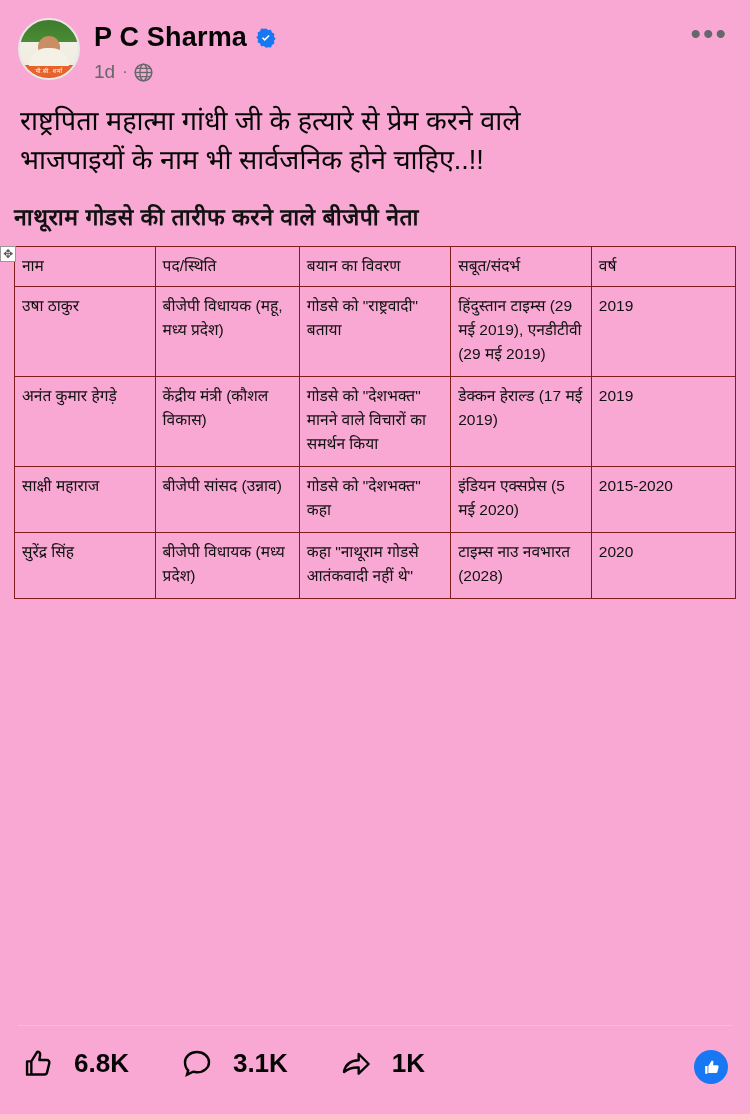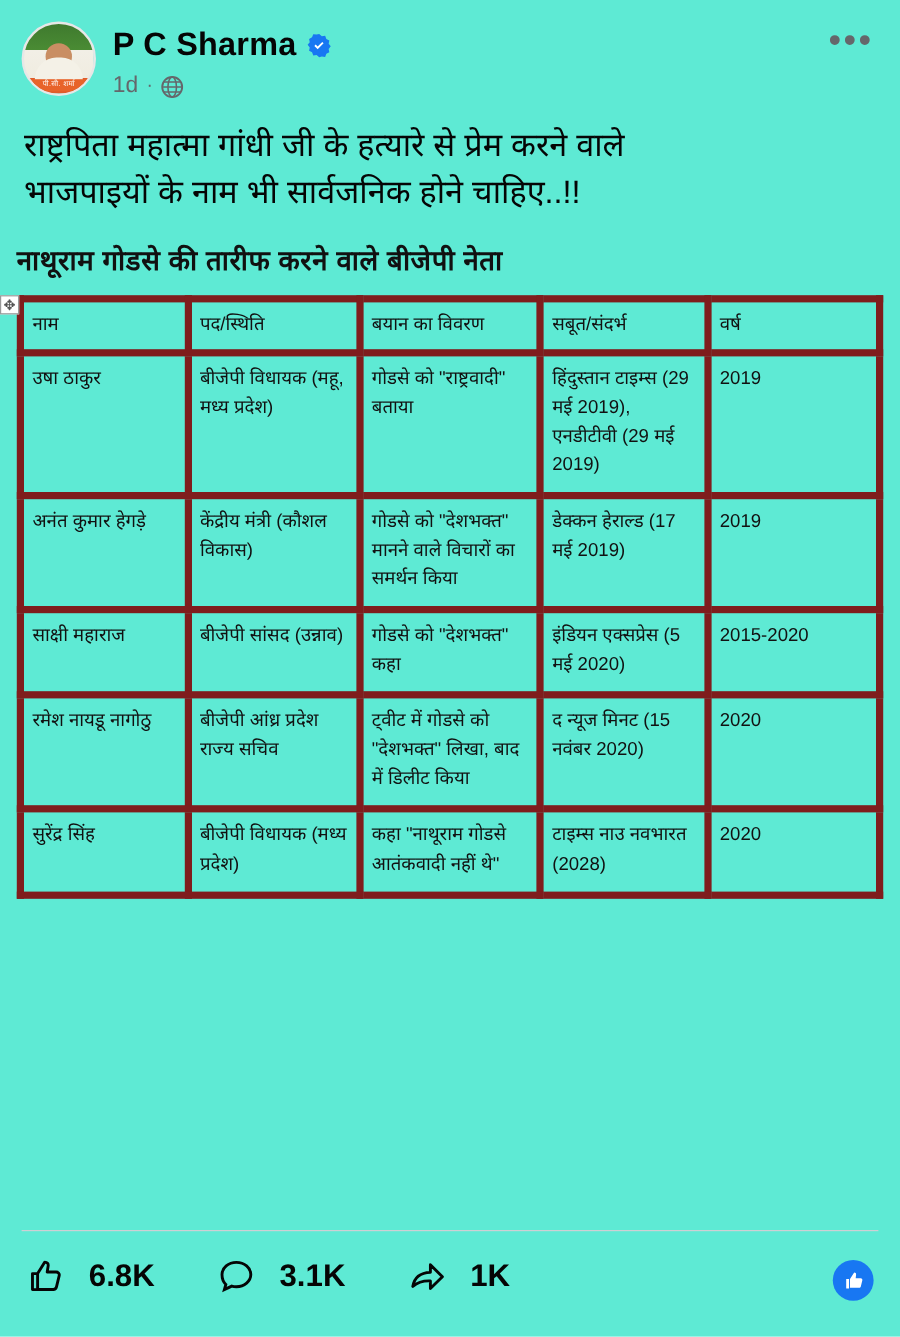--- a/index.html
+++ b/index.html
@@ -5,21 +5,21 @@
   * { box-sizing: border-box; }
   html, body {
     margin: 0; padding: 0;
     width: 750px; height: 1114px;
     background: #ffffff;
     font-family: "Liberation Sans", "DejaVu Sans", sans-serif;
   }
   .post {
     width: 750px; height: 1114px;
     position: relative;
-    background: #5eead4;
+    background: #f9a8d4;
     display: flex;
     flex-direction: column;
   }
   
   .post-header {
     display: flex;
     align-items: flex-start;
     padding: 18px 18px 0 18px;
     height: 96px;
     flex: none;
@@ -137,21 +137,21 @@
     color: #555;
   }
   table.godse {
     width: 100%;
     border-collapse: collapse;
     table-layout: fixed;
     font-size: 15.5px;
     color: #111;
   }
   table.godse td, table.godse th {
-    border: 6px solid #7f1d1d;
+    border: 1px solid #7f1d1d;
     padding: 7px 7px 10px 7px;
     vertical-align: top;
     line-height: 1.55;
     text-align: left;
     font-weight: normal;
   }
   table.godse thead td { padding-bottom: 8px; }
   col.c1 { width: 19.5%; }
   col.c2 { width: 20%; }
   col.c3 { width: 21%; }
@@ -275,27 +275,20 @@
           <td>2019</td>
         </tr>
         <tr>
           <td>साक्षी महाराज</td>
           <td>बीजेपी सांसद (उन्नाव)</td>
           <td>गोडसे को "देशभक्त" कहा</td>
           <td>इंडियन एक्सप्रेस (5 मई 2020)</td>
           <td>2015-2020</td>
         </tr>
         <tr>
-          <td>रमेश नायडू नागोठु</td>
-          <td>बीजेपी आंध्र प्रदेश राज्य सचिव</td>
-          <td>ट्वीट में गोडसे को "देशभक्त" लिखा, बाद में डिलीट किया</td>
-          <td>द न्यूज मिनट (15 नवंबर 2020)</td>
-          <td>2020</td>
-        </tr>
-        <tr>
           <td>सुरेंद्र सिंह</td>
           <td>बीजेपी विधायक (मध्य प्रदेश)</td>
           <td>कहा "नाथूराम गोडसे आतंकवादी नहीं थे"</td>
           <td>टाइम्स नाउ नवभारत (2028)</td>
           <td>2020</td>
         </tr>
       </tbody>
     </table>
   </div>
 

